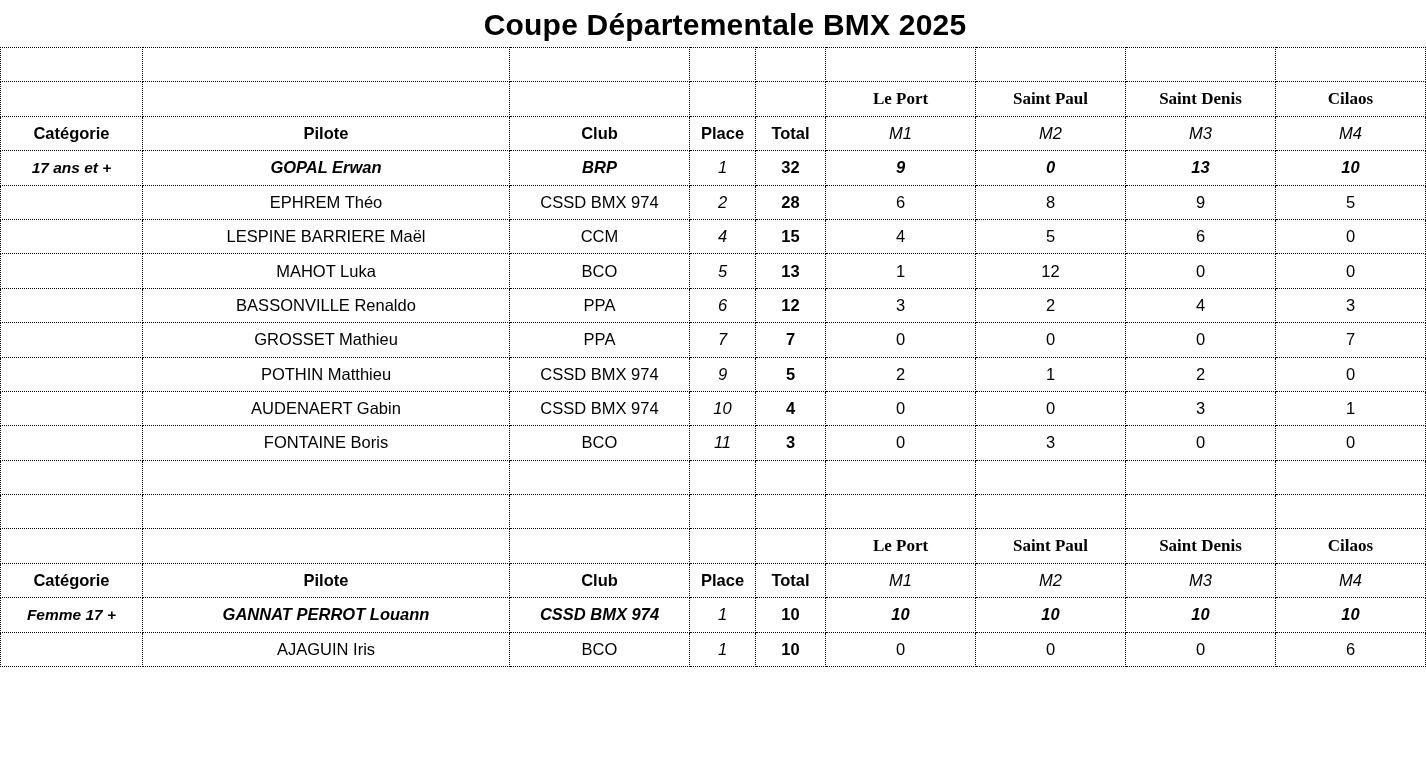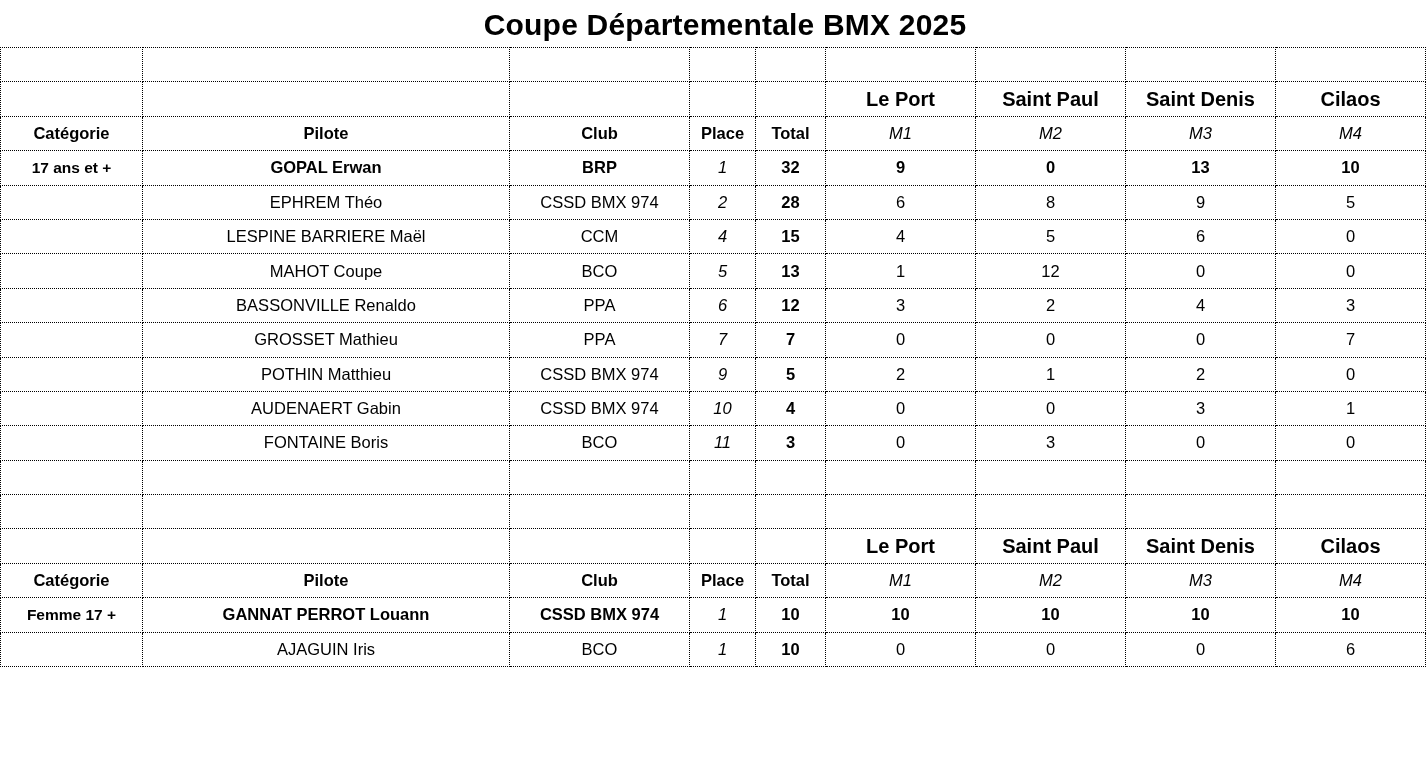--- a/index.html
+++ b/index.html
@@ -64,32 +64,34 @@
   }
   td.place {
     font-style: italic;
   }
   td.total {
     font-weight: bold;
     margin-top: 12px;
   }
   tr.header-venues td {
     font-weight: bold;
-    font-size: 20px;
+    font-size: 17px;
+    font-family: Liberation Serif, serif;
   }
   tr.header-cols td {
     font-weight: bold;
     font-size: 16.5px;
   }
   tr.header-cols td.mcode {
     font-weight: normal;
     font-style: italic;
   }
   tr.leader td {
     font-weight: bold;
+    font-style: italic;
   }
   tr.leader td.place {
     font-weight: normal;
     font-style: italic;
   }
   tr.leader td.total {
     font-weight: bold;
     font-style: normal;
   }
   tr.spacer td {
@@ -178,21 +180,21 @@
           <td class="club">CCM</td>
           <td class="place">4</td>
           <td class="total">15</td>
           <td>4</td>
           <td>5</td>
           <td>6</td>
           <td>0</td>
         </tr>
         <tr class="data-row">
           <td></td>
-          <td class="pilote">MAHOT Coupe</td>
+          <td class="pilote">MAHOT Luka</td>
           <td class="club">BCO</td>
           <td class="place">5</td>
           <td class="total">13</td>
           <td>1</td>
           <td>12</td>
           <td>0</td>
           <td>0</td>
         </tr>
         <tr class="data-row">
           <td></td>

